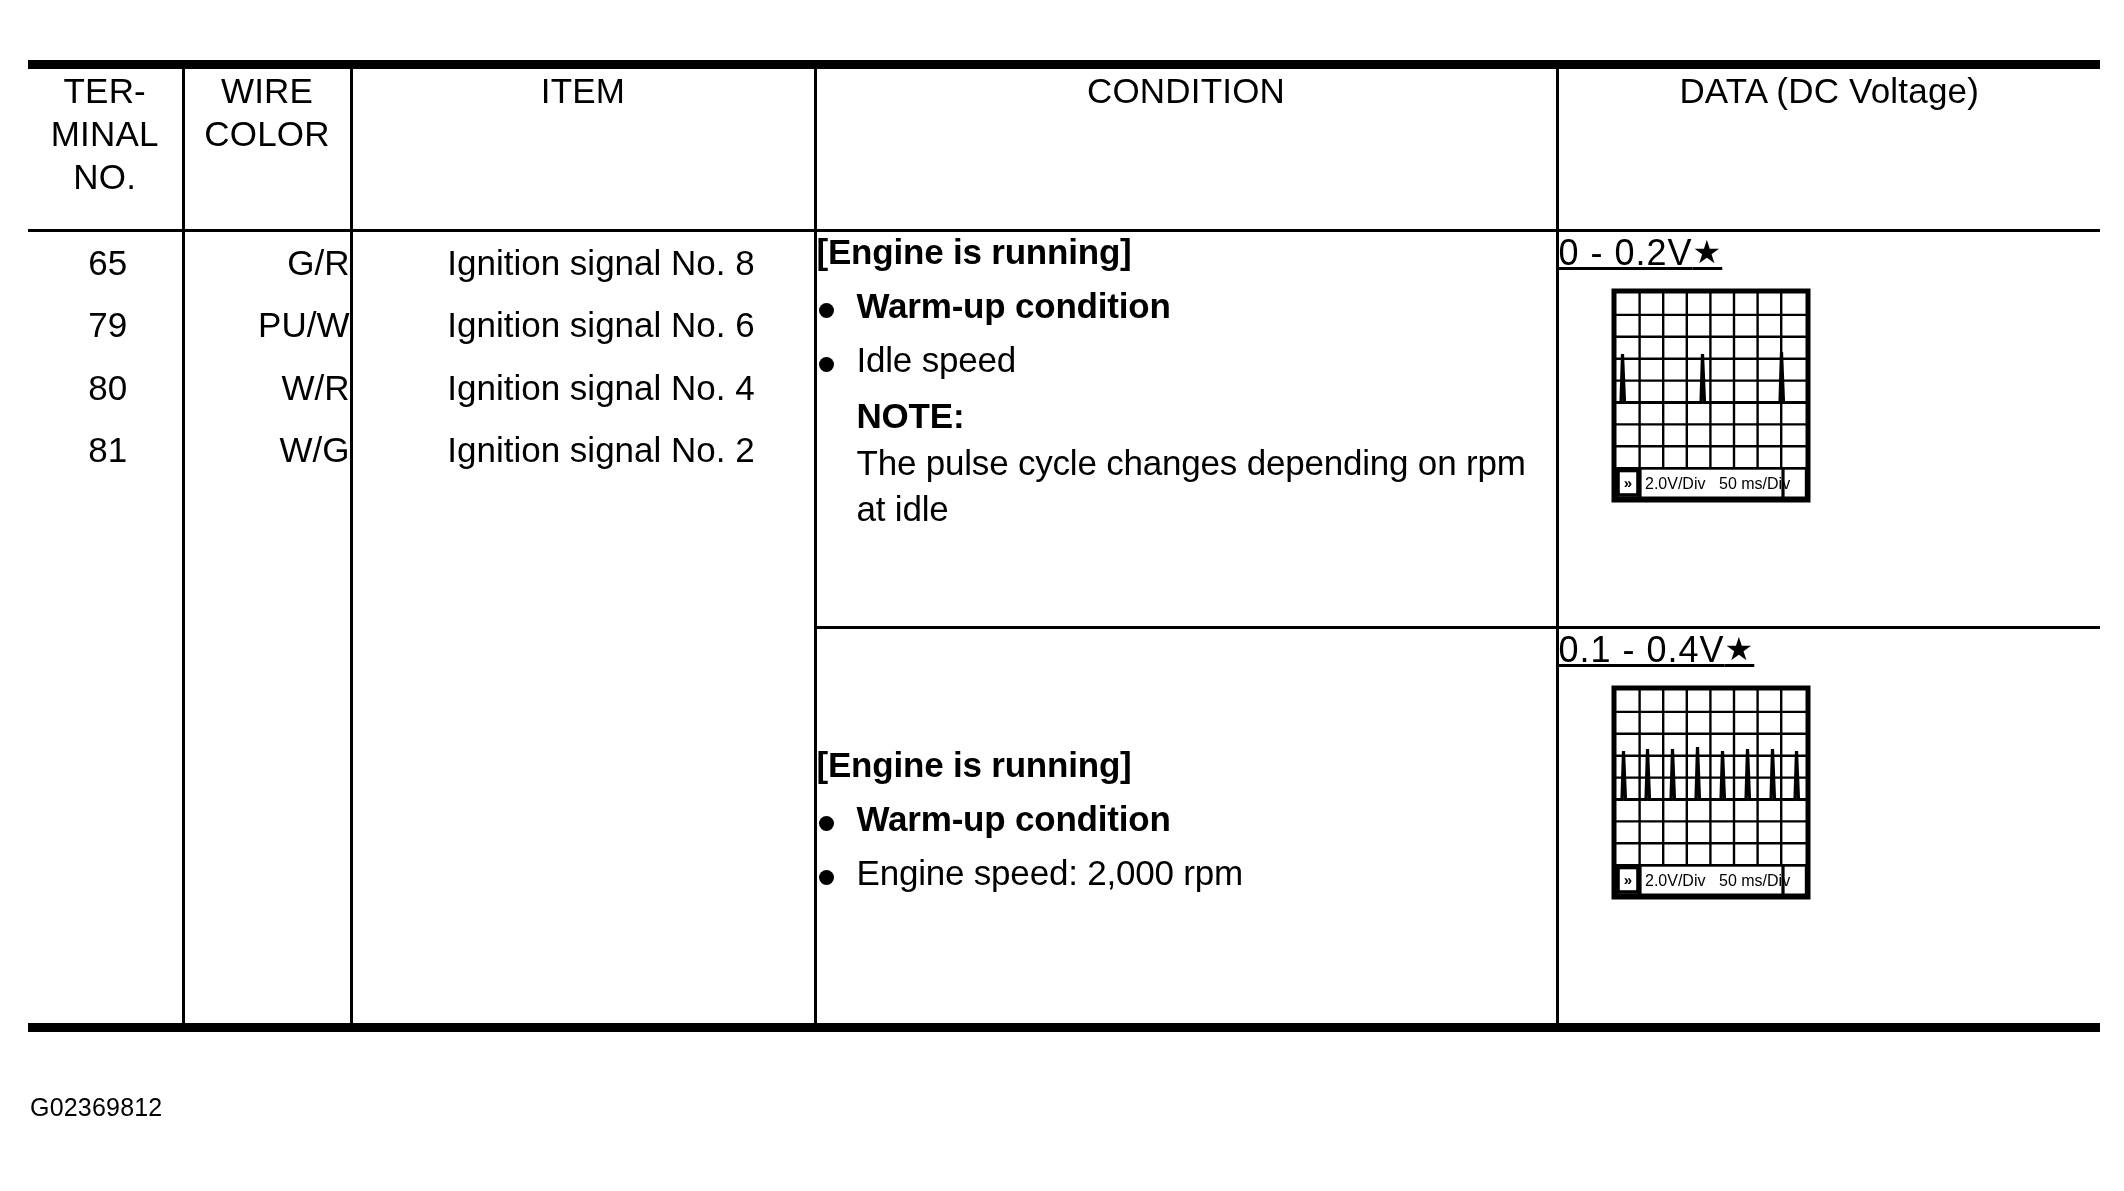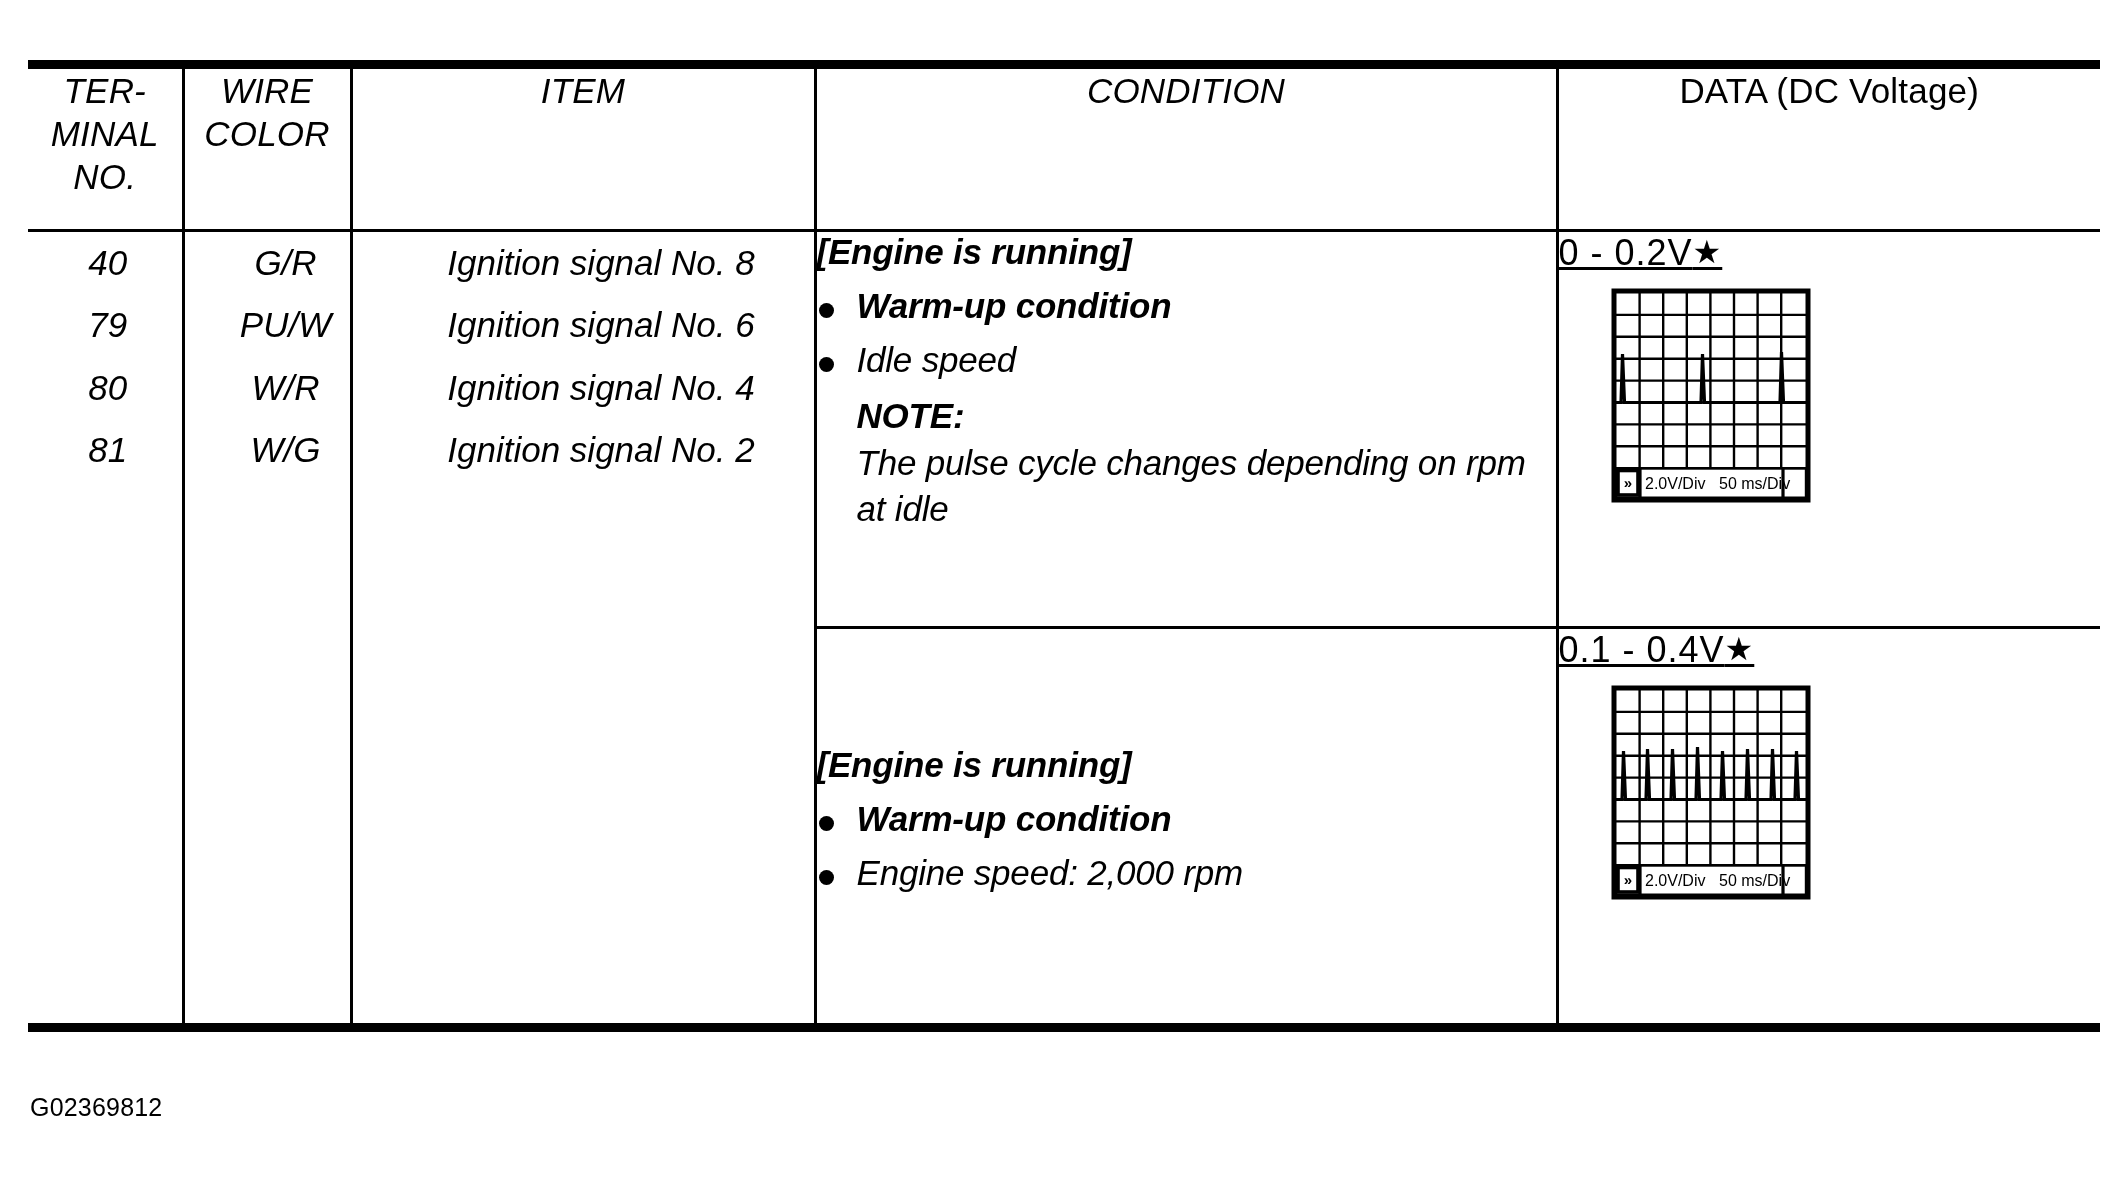--- a/index.html
+++ b/index.html
@@ -48,21 +48,21 @@
   }
 
   
   col.c-term { width: 155px; }
   col.c-wire { width: 168px; }
   col.c-item { width: 464px; }
   col.c-cond { width: 742px; }
   col.c-data { width: 543px; }
 
   
-  .vsep-r { border-right: 3px solid #000; font-style: italic; }
+  .vsep-r { border-right: 3px solid #000; }
 
   .head-row td {
     height: 160px;
     text-align: center;
     vertical-align: middle;
     border-bottom: 3px solid #000;
     font-size: 35px;
     line-height: 1.23;
     letter-spacing: 0.2px;
   }
@@ -76,21 +76,21 @@
   .cell-term, .cell-wire, .cell-item {
     text-align: left;
     vertical-align: middle;
   }
   .stack {
     line-height: 1.78;
     font-size: 35px;
     white-space: pre-line;
   }
   .cell-term .stack { text-align: center; padding-left: 6px;}
-  .cell-wire .stack { text-align: center; padding-left: 37px; }
+  .cell-wire .stack { text-align: right; padding-left: 37px; }
   .cell-item .stack { text-align: center; padding-left: 36px; }
 
   
   .cell-cond {
     padding: 26px 18px 20px 28px;
     vertical-align: top;
   }
   .cell-cond.mid { vertical-align: middle; padding-top: 0; }
   .cond-title {
     font-weight: bold;
@@ -184,21 +184,21 @@
 NO.</td>
           <td class="vsep-r nowrap-lines">WIRE
 COLOR</td>
           <td class="vsep-r">ITEM</td>
           <td class="vsep-r">CONDITION</td>
           <td>DATA (DC Voltage)</td>
         </tr>
 
         <tr class="body-row">
           <td class="cell-term vsep-r" rowspan="2">
-            <div class="stack">40
+            <div class="stack">65
 79
 80
 81</div>
           </td>
           <td class="cell-wire vsep-r" rowspan="2">
             <div class="stack">G/R
 PU/W
 W/R
 W/G</div>
           </td>

